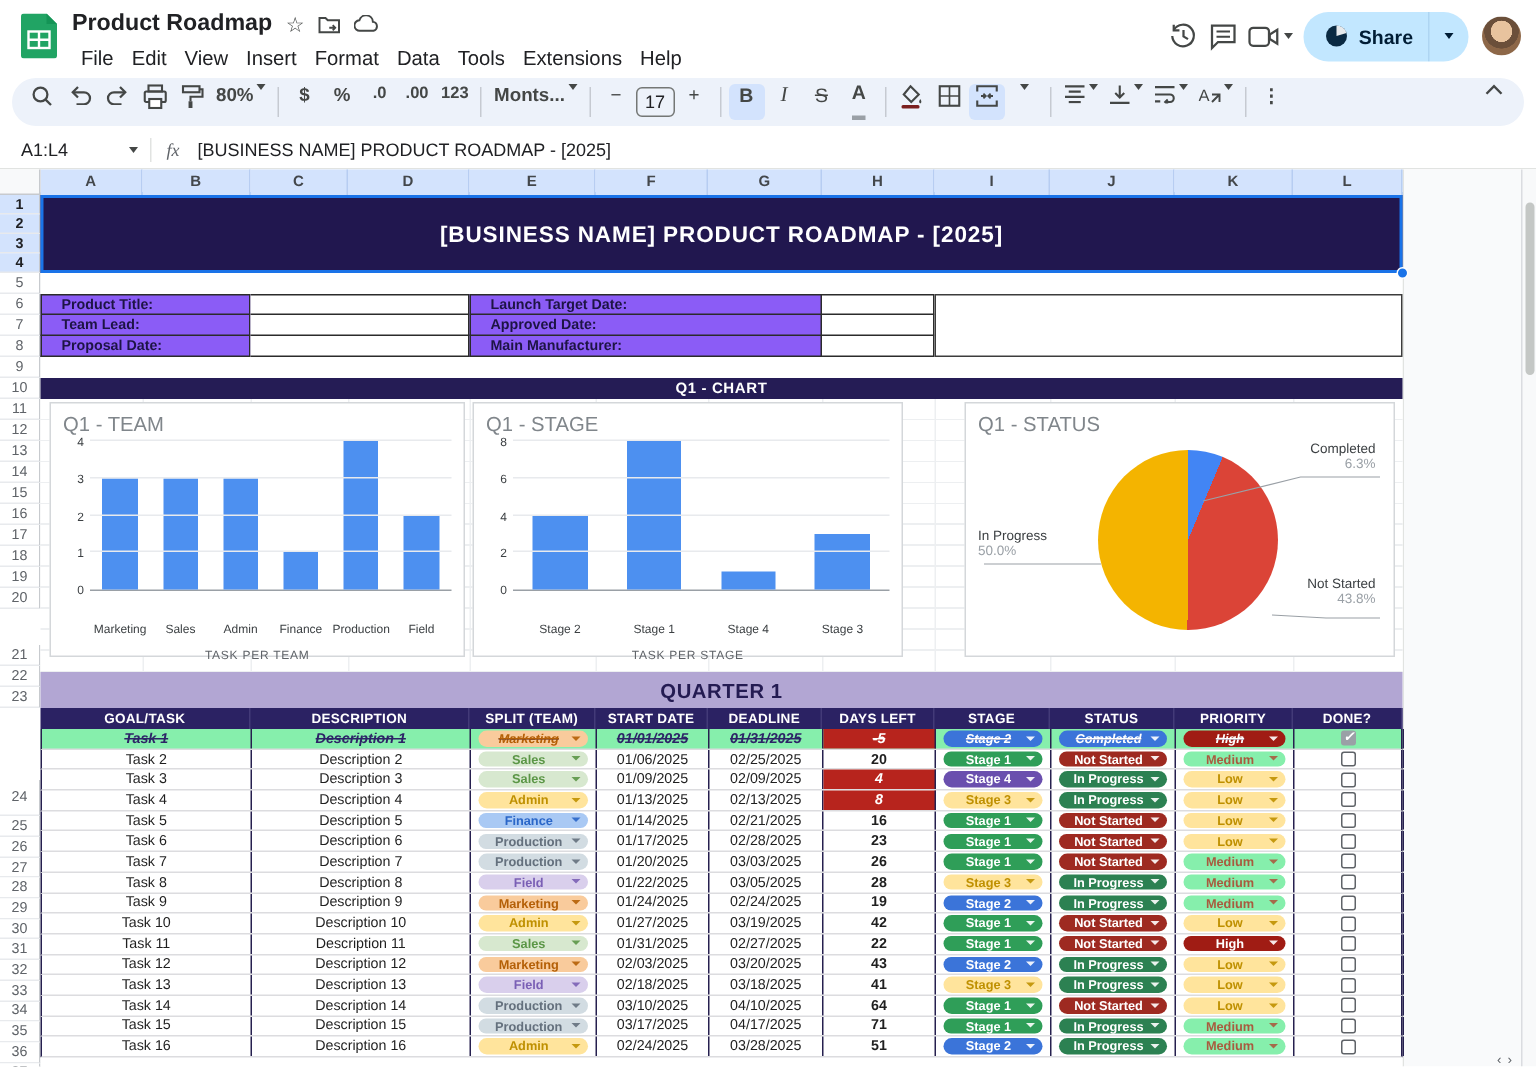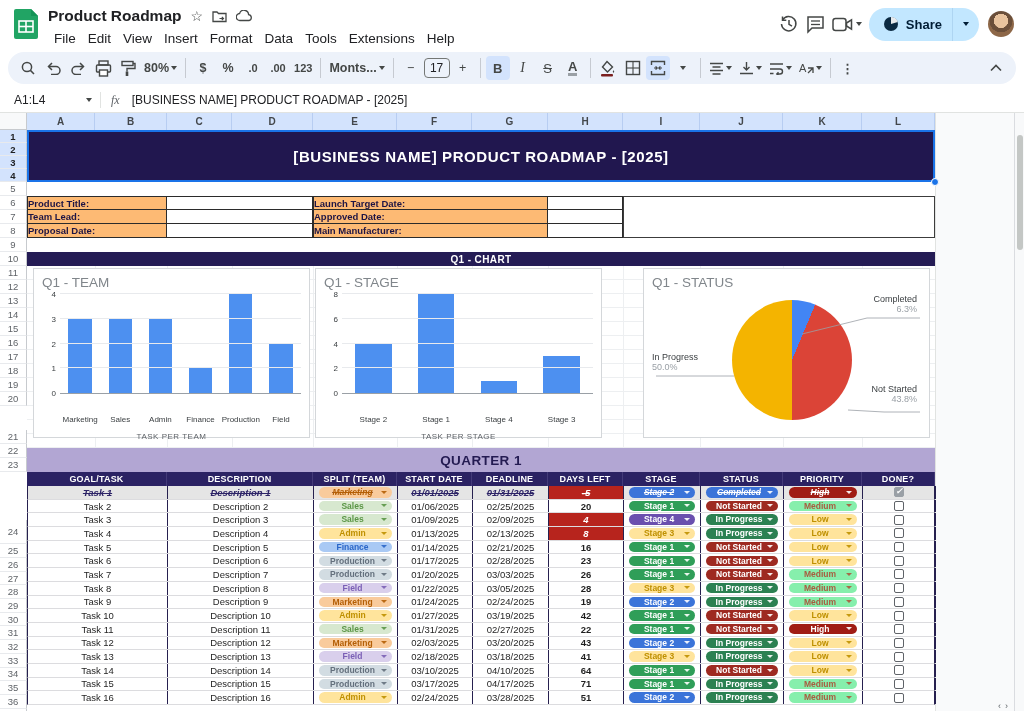--- a/index.html
+++ b/index.html
@@ -27,21 +27,21 @@
   .avatar { width:30px; height:30px; border-radius:50%;
     background: radial-gradient(circle at 50% 38%, #e8c39e 0 34%, #6b4f3a 35% 55%, #8d6748 56% 100%);
     border:2px solid transparent;
     background-clip:padding-box; position:relative; }
   .avatar::before { content:""; position:absolute; inset:-3px; border-radius:50%; z-index:-1;
     background:conic-gradient(#4285f4 0 25%, #34a853 25% 50%, #fbbc04 50% 75%, #ea4335 75% 100%); }
 
   
   .toolbar { position:absolute; top:52px; left:8px; width:1008px; height:32px; background:#edf2fa;
     border-radius:16px; display:flex; align-items:center; padding:0 8px; gap:1px; }
-  .t-item { min-width:24px; height:24px; display:flex; align-items:center; justify-content:center;
+  .t-item { min-width:24px; height:24px; display:flex; justify-content:center;
     color:#444746; font-size:12.5px; border-radius:4px; gap:2px; padding:0 3px; }
   .t-item.active { background:#d3e3fd; }
   .t-txt { font-weight:600; }
   .t-sep { width:1px; height:20px; background:#c6cad1; margin:0 4px; }
   .dd { width:0; height:0; border-left:3.5px solid transparent; border-right:3.5px solid transparent;
     border-top:4px solid #444746; display:inline-block; }
   .fontsize-box { width:26px; height:20px; border:1px solid #747775; border-radius:4px;
     display:flex; align-items:center; justify-content:center; font-size:12px; color:#202124; }
   .t-bold { font-weight:800; font-size:13px; }
   .t-italic { font-style:italic; font-family:"Liberation Serif", serif; font-size:14px; }
@@ -81,22 +81,22 @@
   .content { position:absolute; left:27px; top:17px; width:908px; height:581px; background:#fff; }
 
   .banner { position:absolute; left:0; top:0; width:908px; height:52px; background:#21174f;
     border:2px solid #1a73e8; display:flex; align-items:center; justify-content:center; }
   .banner-title { color:#fff; font-weight:800; font-size:15px; letter-spacing:.6px; }
   .sel-handle { position:absolute; left:908px; top:52px; width:8px; height:8px; background:#1a73e8;
     border:1.5px solid #fff; border-radius:50%; transform:translate(-50%,-50%); z-index:5; }
 
   .info-rows { position:absolute; left:0; top:66px; width:908px; }
   .info-row { display:grid; grid-template-columns:140px 146px 235px 75px 312px; height:14px; }
-  .info-label { background:#fdba74; color:#1d1444; font-weight:700; font-size:9.5px;
-    display:flex; align-items:center; padding-left:0; border:1px solid #2b2b2b; border-top:none; }
+  .info-label { background:#8b5cf6; color:#1d1444; font-weight:700; font-size:9.5px;
+    display:flex; align-items:center; padding-left:13px; border:1px solid #2b2b2b; border-top:none; }
   .info-row:first-child .info-label { border-top:1px solid #2b2b2b; }
   .info-value { background:#fff; border:1px solid #2b2b2b; border-top:none; border-left:none; }
   .info-row:first-child .info-value { border-top:1px solid #2b2b2b; }
   .info-box { position:absolute; left:596px; top:0; width:312px; height:42px; background:#fff;
     border:1.5px solid #3c3c3c; }
 
   .section-banner { position:absolute; left:0; width:908px; background:#251c55; color:#fff;
     display:flex; align-items:center; justify-content:center; font-weight:800; }
   .q1chart-banner { top:122px; height:14px; font-size:10px; letter-spacing:.4px; }
   .quarter-banner { top:318px; height:24px; background:#b2a6d3; color:#241b52; font-size:13.5px; letter-spacing:.4px; }
@@ -134,21 +134,21 @@
   .thead { position:absolute; left:0; top:342px; width:908px; height:14px; display:grid;
     grid-template-columns:140px 146px 84px 75px 76px 75px 77px 83px 79px 73px;
     background:#2b2263; }
   .th { color:#fff; font-size:9px; font-weight:700; display:flex; align-items:center; justify-content:center;
     border-right:1px solid #433a78; letter-spacing:.2px; }
   .tbody { position:absolute; left:0; top:356px; width:908px; }
   .trow { display:grid; grid-template-columns:140px 146px 84px 75px 76px 75px 77px 83px 79px 73px;
     height:13.7px; border-bottom:1px solid #dcdcdf; border-left:1px solid #26204f; border-right:1px solid #26204f; }
   .td { display:flex; align-items:center; justify-content:center; font-size:9.5px; color:#1f1f1f;
     border-right:1px solid #26204f; overflow:hidden; }
-  .trow.struck { background:#e5e5e5; }
+  .trow.struck { background:#86efac; }
   .trow.struck .td { color:#2d2467; font-weight:700; font-style:italic; text-decoration:line-through; }
   .days { font-weight:600; }
   .days.alert { background:#b7241d; color:#fff; font-weight:700; font-style:italic; }
   .trow.struck .days.alert { color:#fff; }
 
   .chip { position:relative; width:88%; height:10.5px; border-radius:6px; display:flex; align-items:center;
     justify-content:center; font-size:8.5px; font-weight:700; line-height:1; padding-right:6px; }
   .chip .dd2 { position:absolute; right:5px; top:3.5px; width:0; height:0;
     border-left:3px solid transparent; border-right:3px solid transparent; border-top:3.5px solid currentColor; opacity:.9; }
   .trow.struck .chip { text-decoration:line-through; font-style:italic; }

